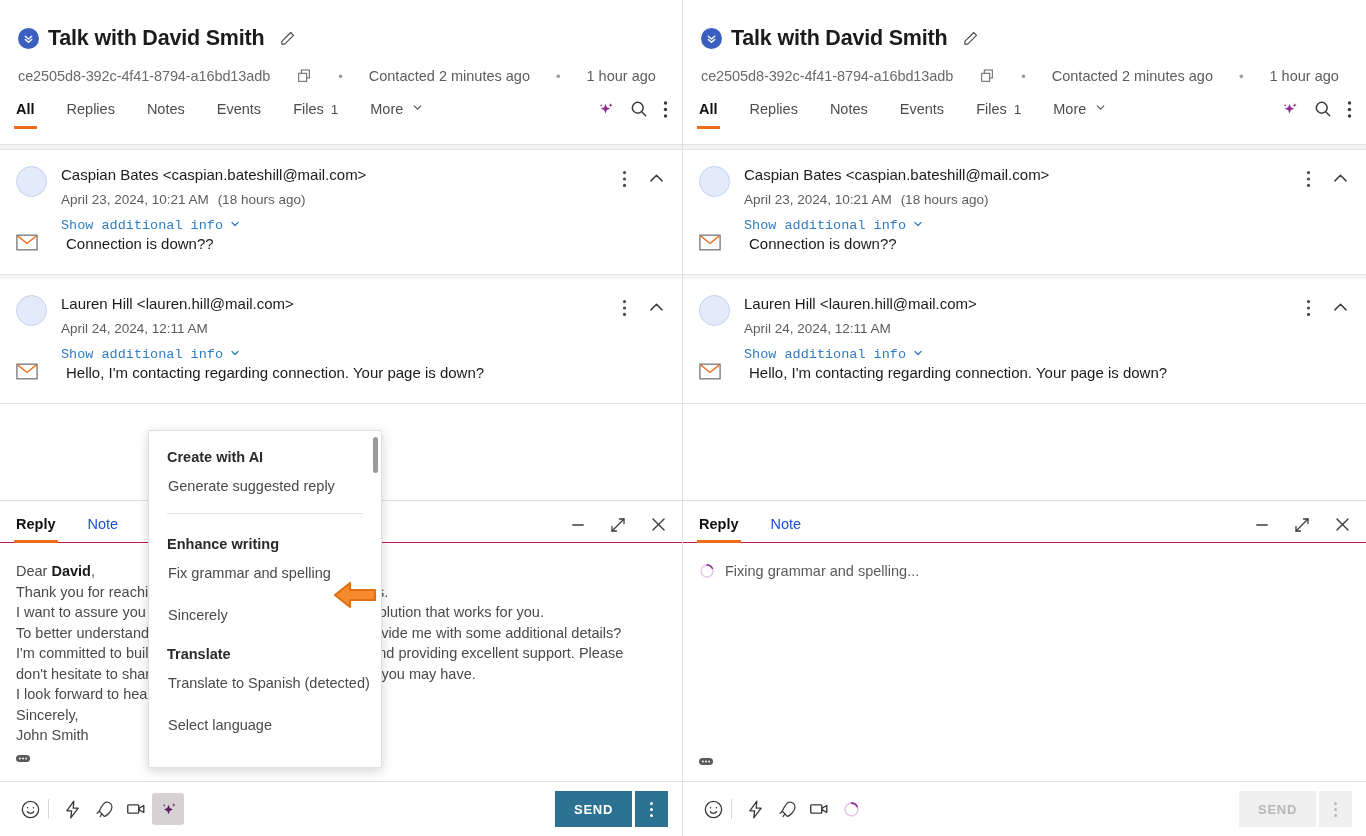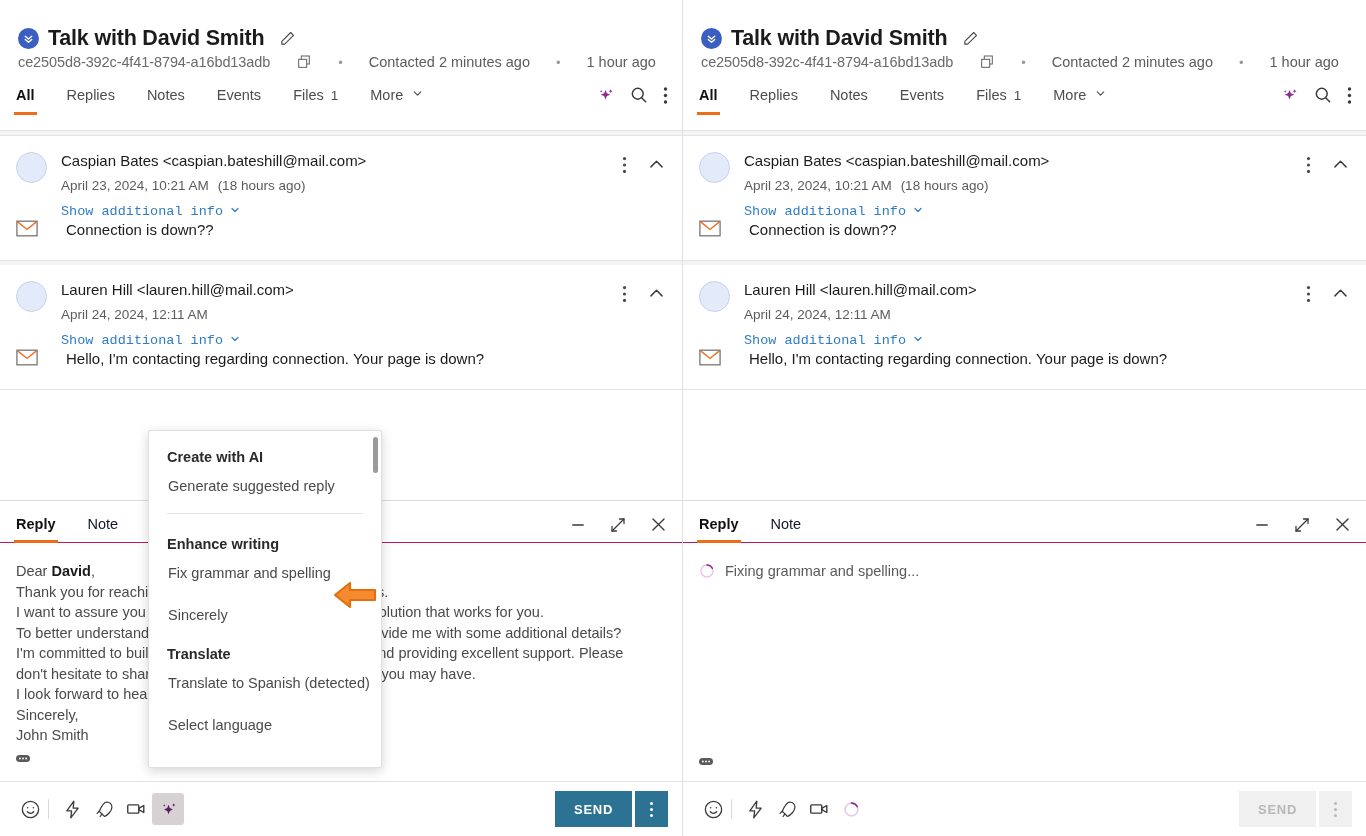--- a/index.html
+++ b/index.html
@@ -23,21 +23,21 @@
     background: #3b5fc0; display: flex; align-items: center; justify-content: center;
     flex: 0 0 auto;
   }
   .src-badge svg { display: block; }
   .hdr-title {
     font-size: 21.5px; font-weight: bold; color: #1b1b1b; letter-spacing: -0.2px;
     white-space: nowrap;
   }
   .edit-pencil { margin-left: 6px; cursor: pointer; display: flex; align-items: center; }
   .hdr-sub {
-    margin-top: 3px; display: flex; align-items: center; gap: 24px;
+    margin-top: 17px; display: flex; align-items: center; gap: 24px;
     font-size: 14.5px; color: #5c5c5c; white-space: nowrap;
   }
   .hdr-sub .cid { color: #6a6a6a; letter-spacing: -0.1px; }
   .copy-ico { cursor: pointer; display:flex; align-items:center; margin-left:2px; }
   .dot-sep { color: #9a9a9a; font-size: 13px; padding: 0 2px; }
 
   
   .tabs-bar {
     margin-top: 19px; border-bottom: 1px solid #e2e2e2;
     display: flex; align-items: flex-end; height: 42px; padding: 0 14px 16px 0;
@@ -90,21 +90,21 @@
     display: flex; flex-direction: column;
   }
   .composer.l { height: 336px; }
   .composer.r { height: 336px; }
   .comp-head {
     height: 42px; display: flex; align-items: flex-end;
     border-bottom: 1px solid #be185d; padding-right: 14px;
   }
   .comp-tabs { display: flex; align-items: flex-end; flex: 1; }
   .comp-tab {
-    position: relative; padding: 0 16px 10px 16px; font-size: 14.5px; color: #0f172a; cursor: pointer;
+    position: relative; padding: 0 16px 10px 16px; font-size: 14.5px; color: #1d4ed8; cursor: pointer;
   }
   .comp-tab.active { color: #111; font-weight: bold; }
   .comp-tab.active::after {
     content: ""; position: absolute; left: 14px; right: 14px; bottom: -1px;
     height: 3px; background: #ef6c1a;
   }
   .comp-win { display: flex; align-items: center; gap: 22px; padding-bottom: 8px; }
   .comp-win span { cursor: pointer; display: flex; }
 
   .comp-body { flex: 1; position: relative; padding: 18px 16px 0 16px; overflow: hidden; }

